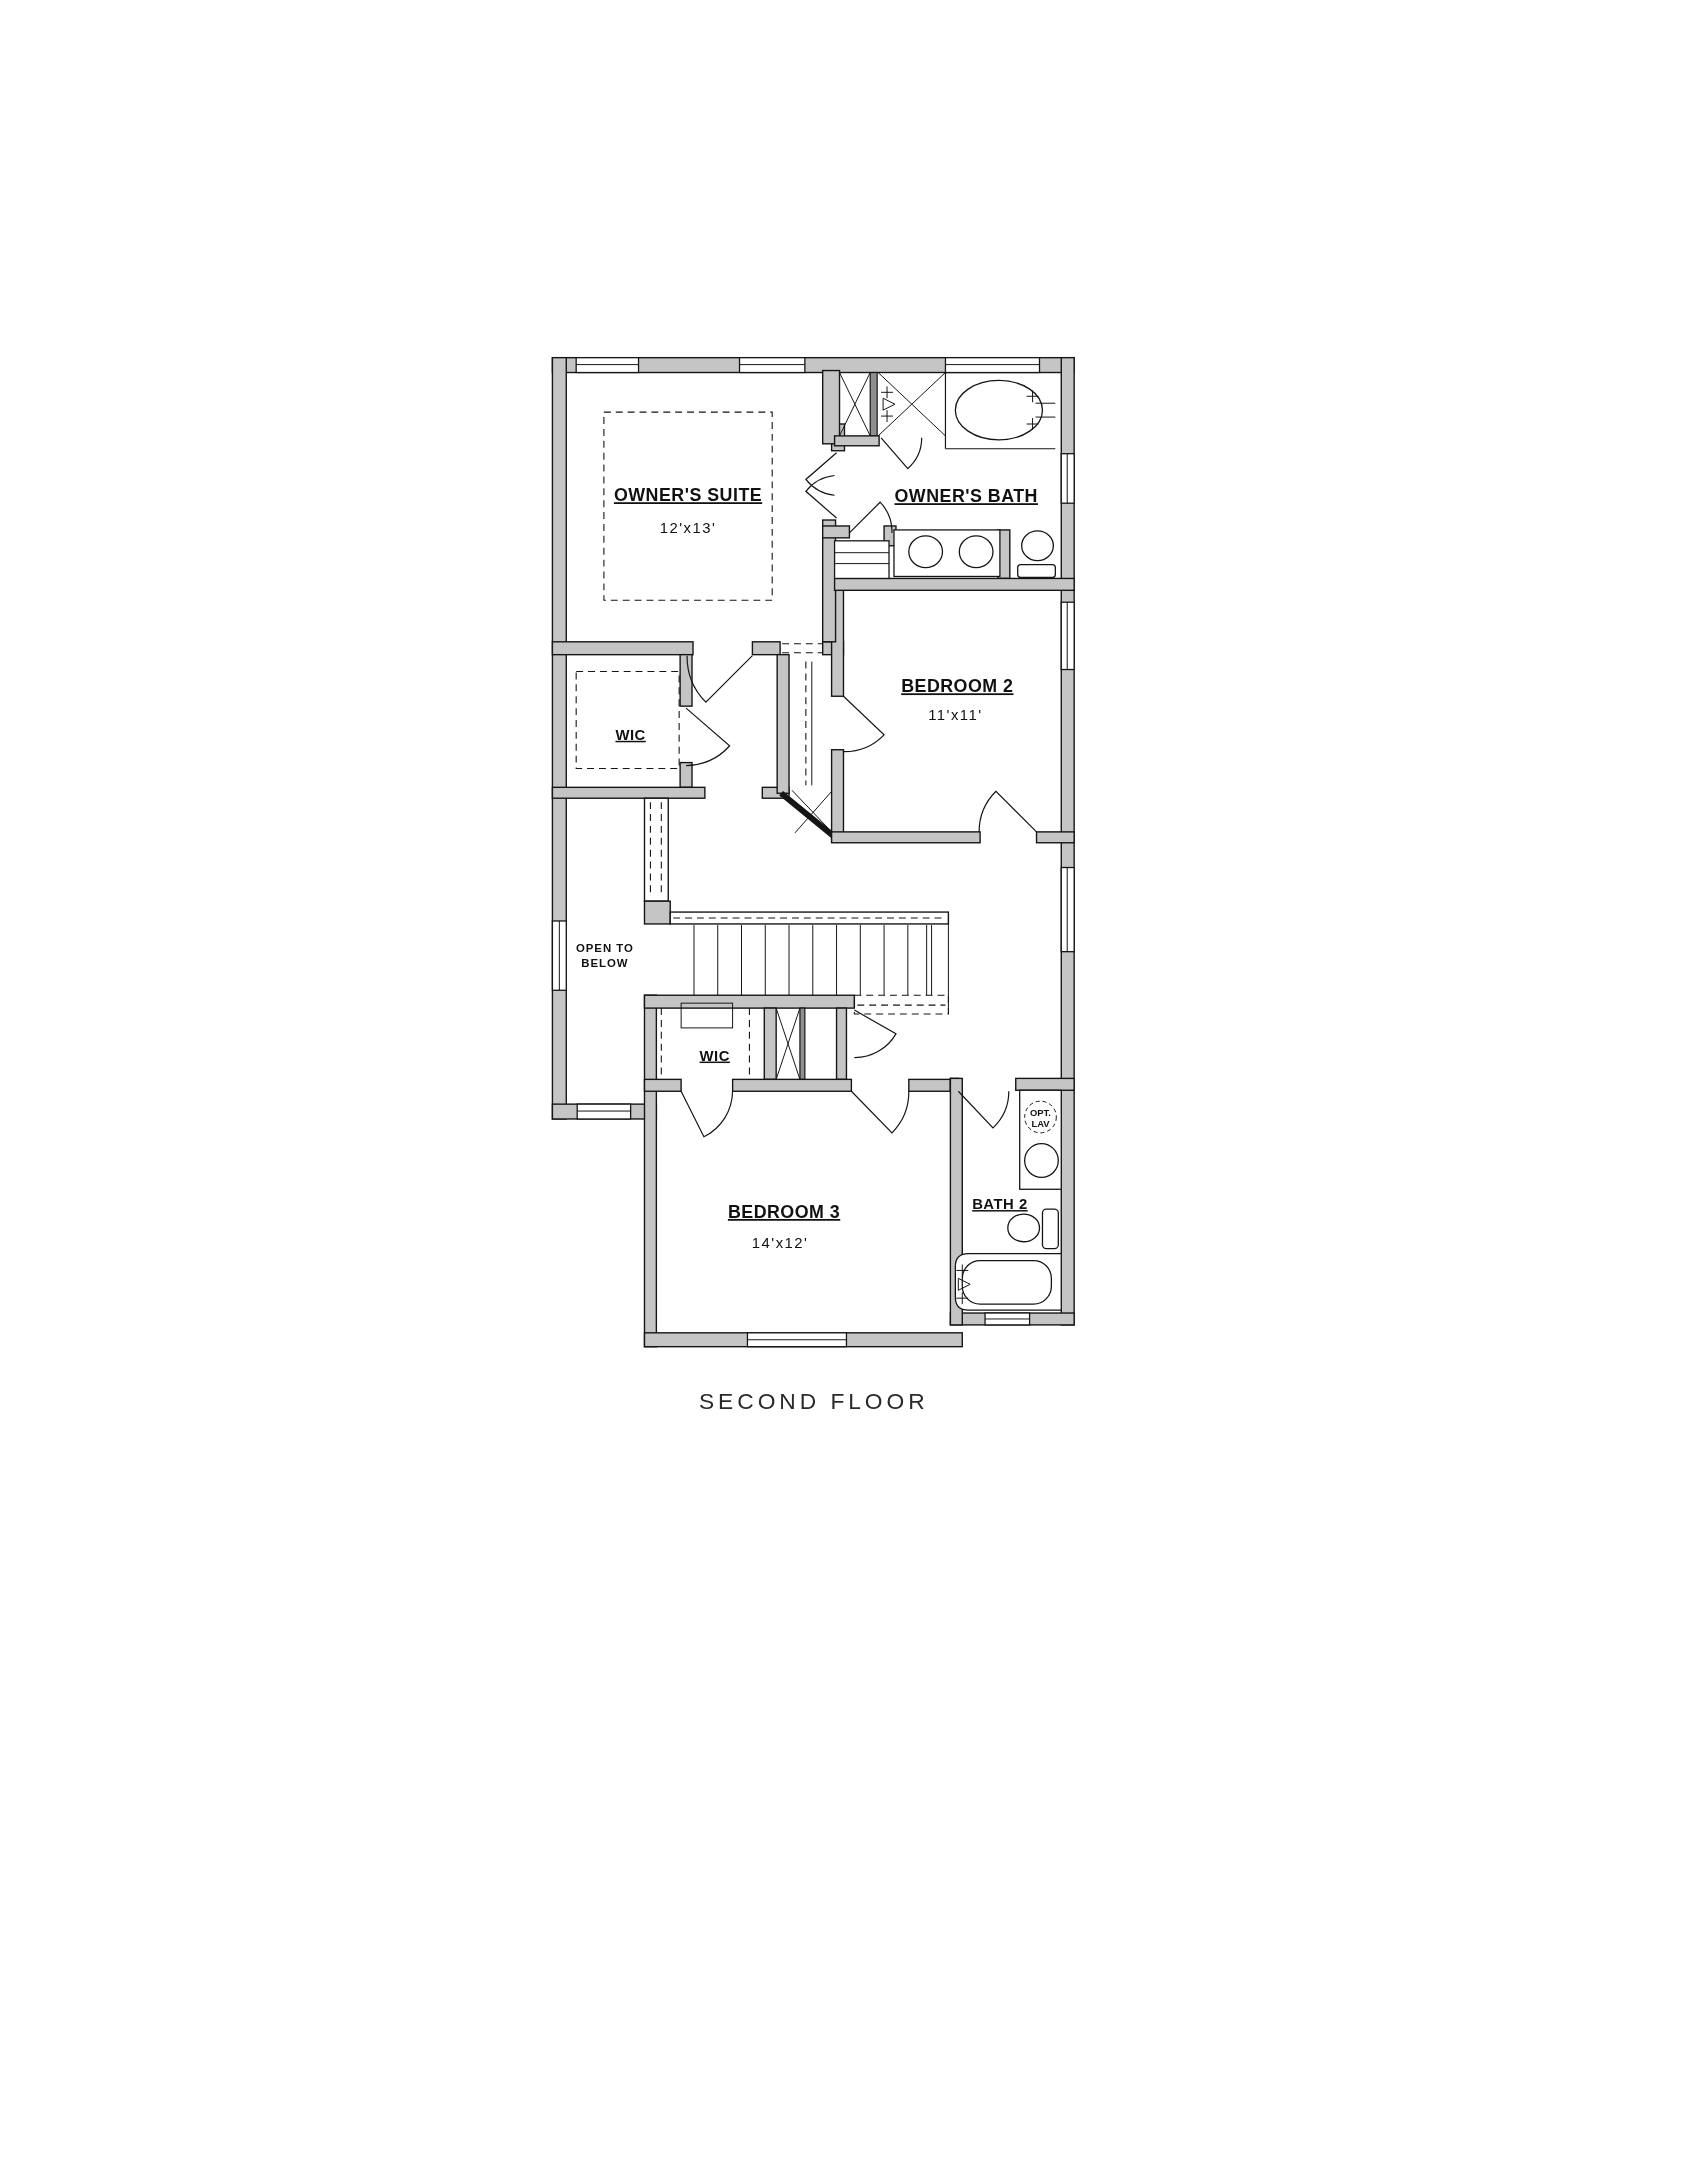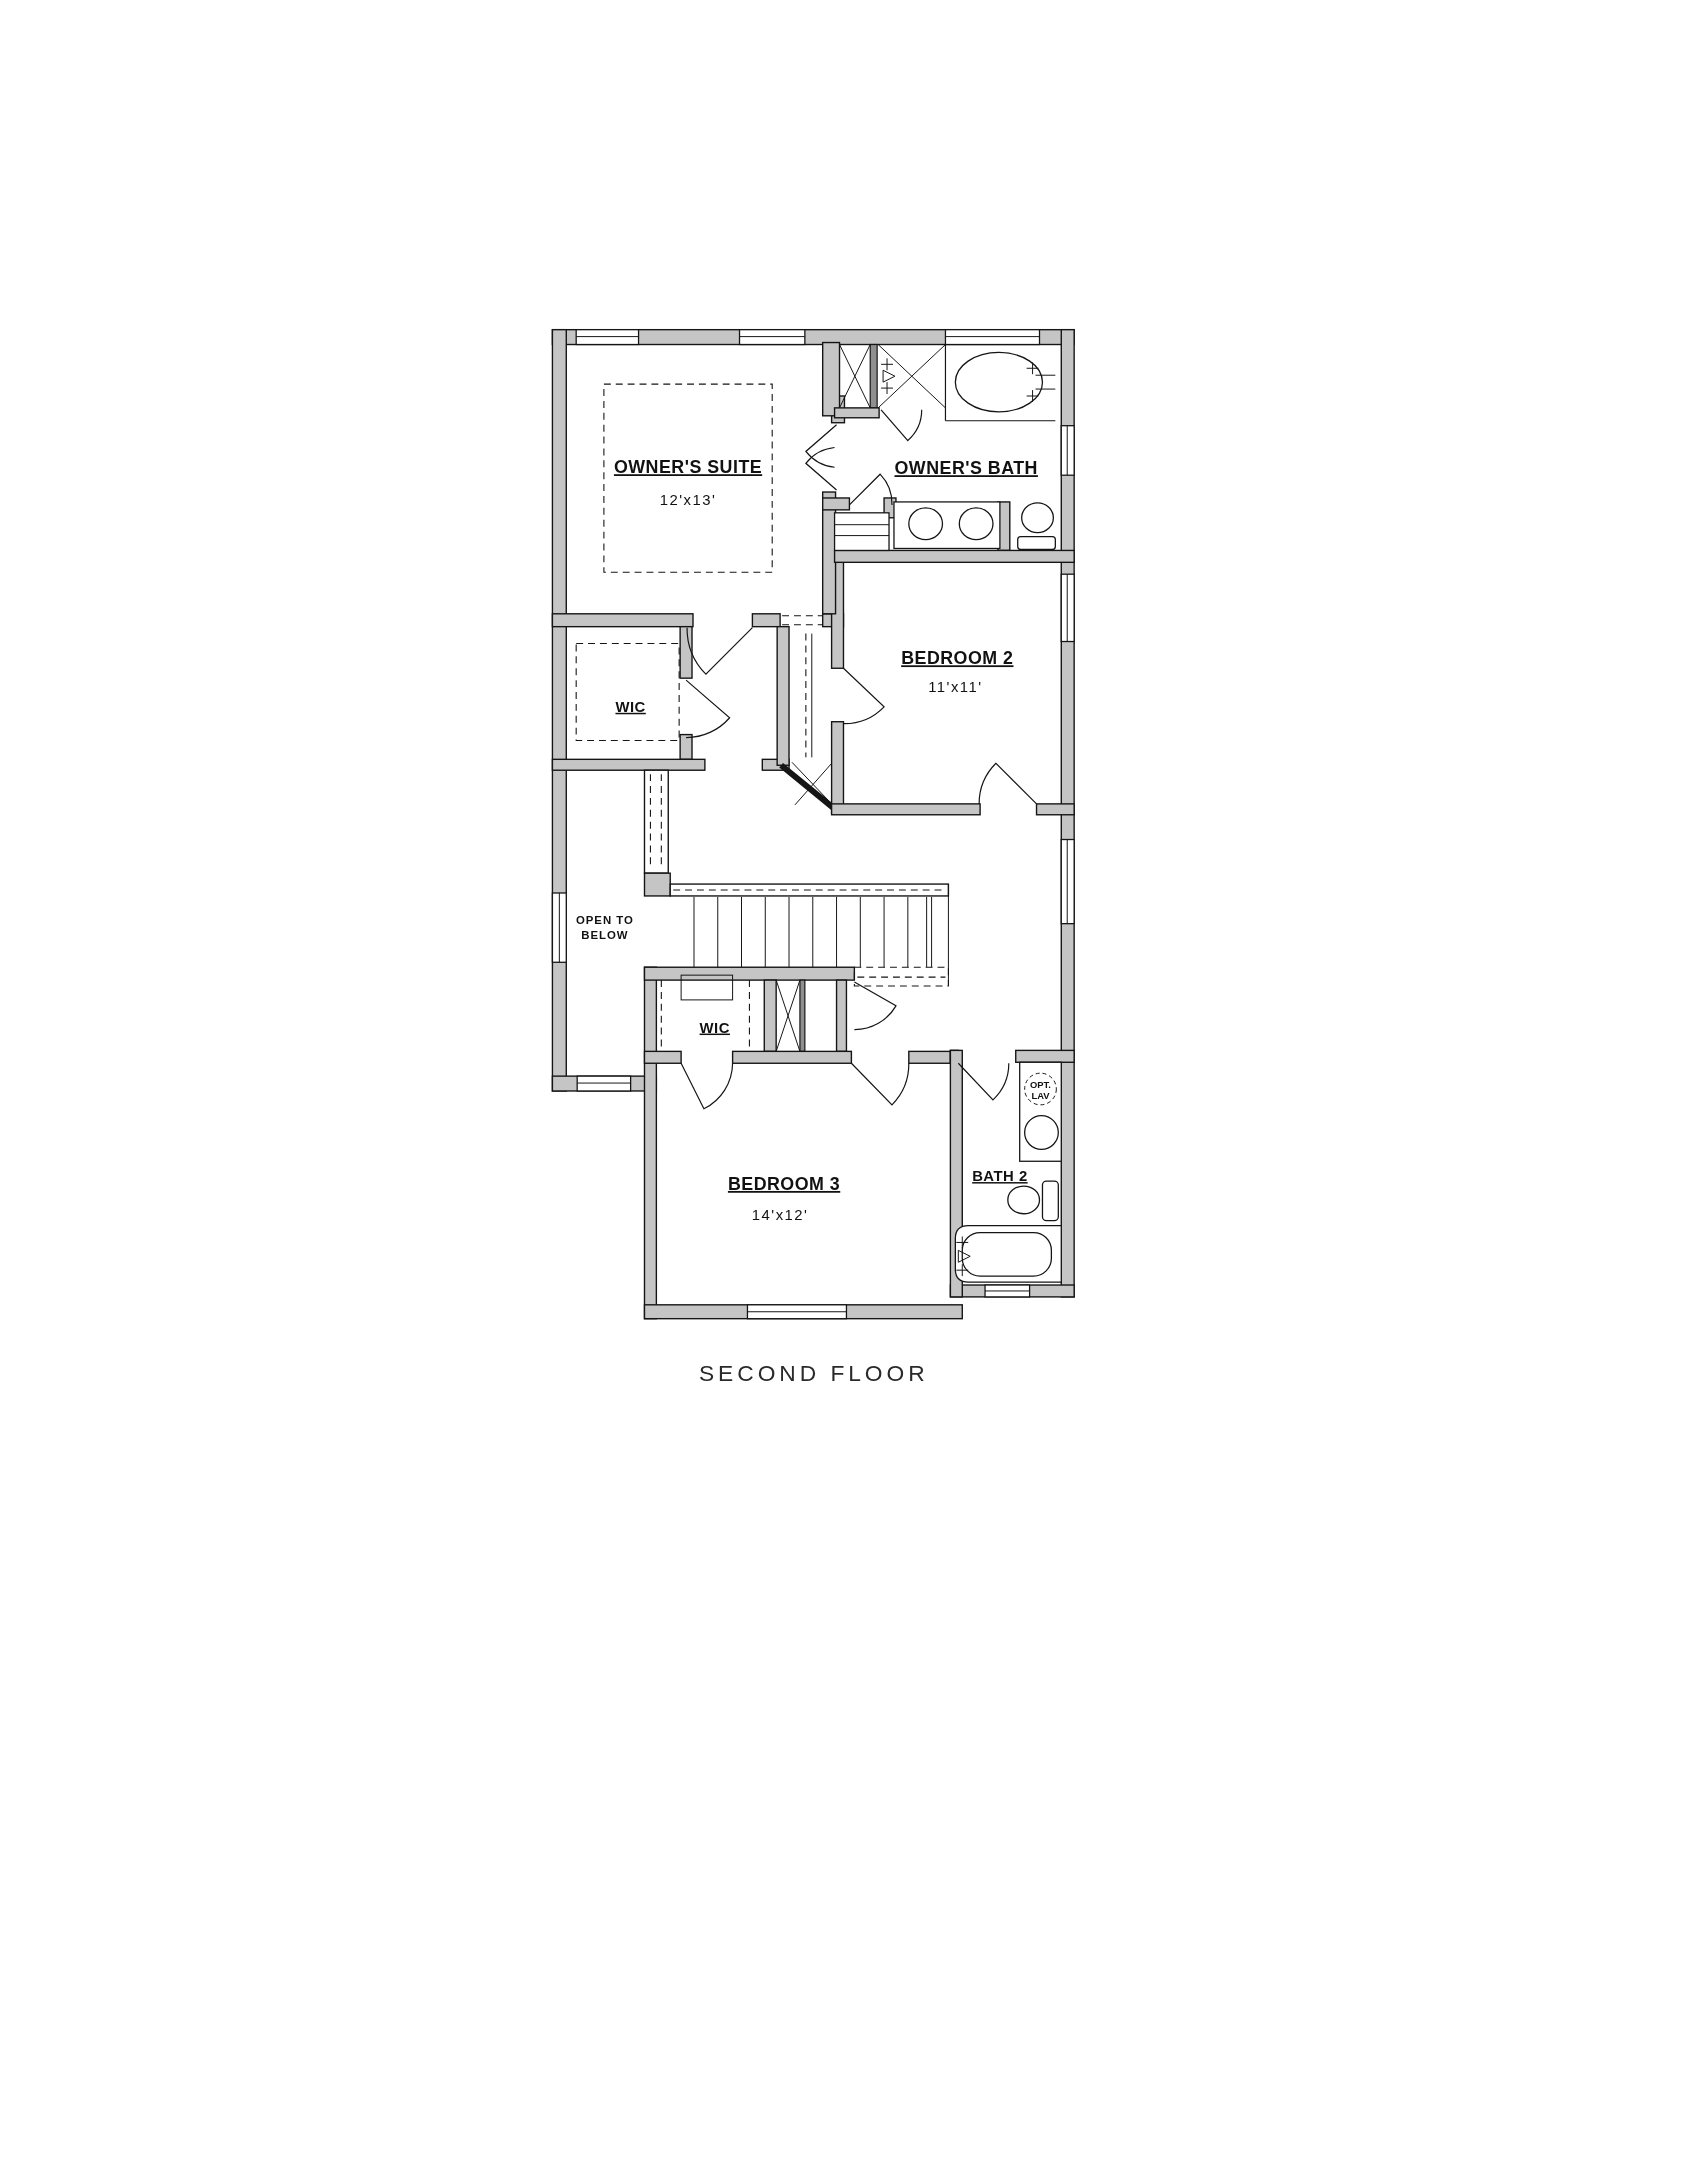--- a/index.html
+++ b/index.html
@@ -1,16 +1,16 @@
 <!DOCTYPE html>
 <html><head>
 <meta charset="utf-8">
 <style>
   html,body{margin:0;padding:0;background:#ffffff;}
-  .page{position:relative;width:1683px;height:1666px;background:#ffffff;overflow:hidden;}
+  .page{position:relative;width:1683px;height:1666px;background:#ffffff;overflow:hidden;margin-top:28px;}
   svg{position:absolute;left:0;top:0;}
   
   .wall{fill:#c5c5c5;stroke:#151515;stroke-width:1.4;}
   .wall-dark{fill:#8f8f8f;stroke:#151515;stroke-width:1.2;}
   .win{fill:#ffffff;stroke:#151515;stroke-width:1.3;}
   .thin{fill:none;stroke:#151515;stroke-width:1.2;}
   .thin2{fill:none;stroke:#151515;stroke-width:1;}
   .thick{fill:none;stroke:#151515;stroke-width:6;}
   .dash{fill:none;stroke:#151515;stroke-width:1.1;stroke-dasharray:7 5;}
   .dash2{fill:none;stroke:#151515;stroke-width:1;stroke-dasharray:4 3;}

